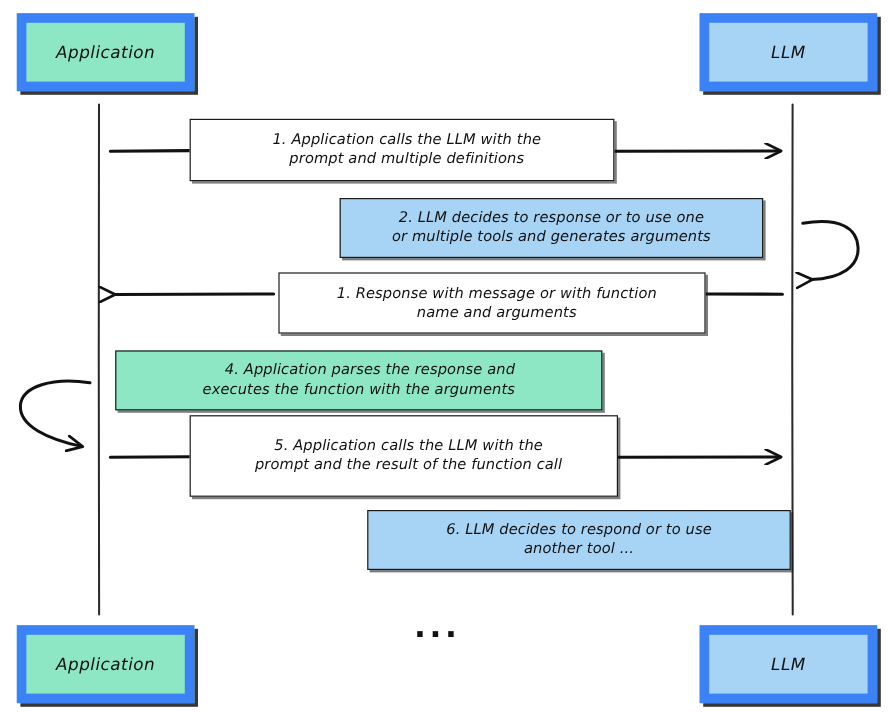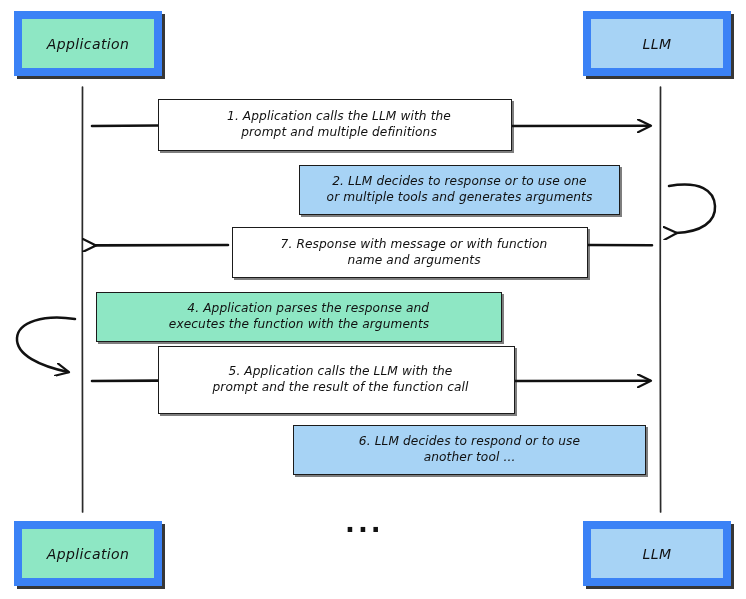--- a/index.html
+++ b/index.html
@@ -143,49 +143,49 @@
     <span class="plabel">LLM</span>
   </div>
 
   <div class="msgbox plain" style="left:158px; top:99px; width:354px; height:52px;">
     <span class="mtext">
       <span>1. Application calls the LLM with the</span><br>
       <span>prompt and multiple definitions</span>
     </span>
   </div>
 
-  <div class="msgbox blue" style="left:299px; top:165px; width:321px; height:50px;">
+  <div class="msgbox blue" style="left:283px; top:165px; width:353px; height:50px;">
     <span class="mtext">
       <span>2. LLM decides to response or to use one</span><br>
       <span>or multiple tools and generates arguments</span>
     </span>
   </div>
 
   <div class="msgbox plain" style="left:232px; top:227px; width:356px; height:51px;">
     <span class="mtext">
-      <span>7. Response with message or with function</span><br>
+      <span>1. Response with message or with function</span><br>
       <span>name and arguments</span>
     </span>
   </div>
 
   <div class="msgbox green" style="left:96px; top:292px; width:406px; height:50px;text-align:right;">
     <span class="mtext">
       <span>4. Application parses the response and</span><br>
       <span>executes the function with the arguments</span>
     </span>
   </div>
 
   <div class="msgbox plain" style="left:158px; top:346px; width:357px; height:68px;">
     <span class="mtext">
       <span>5. Application calls the LLM with the</span><br>
       <span>prompt and the result of the function call</span>
     </span>
   </div>
 
-  <div class="msgbox blue" style="left:293px; top:425px; width:353px; height:50px;">
+  <div class="msgbox blue" style="left:306px; top:425px; width:353px; height:50px;">
     <span class="mtext">
       <span>6. LLM decides to respond or to use</span><br>
       <span>another tool ...</span>
     </span>
   </div>
 
   <div class="ellipsis-mark" style="left:345px; top:510px;">...</div>
 
 </div>
 

